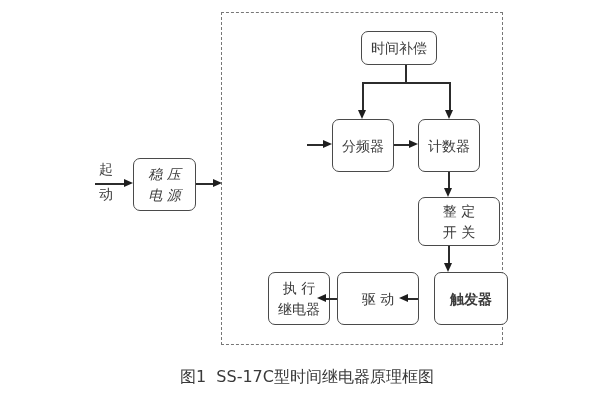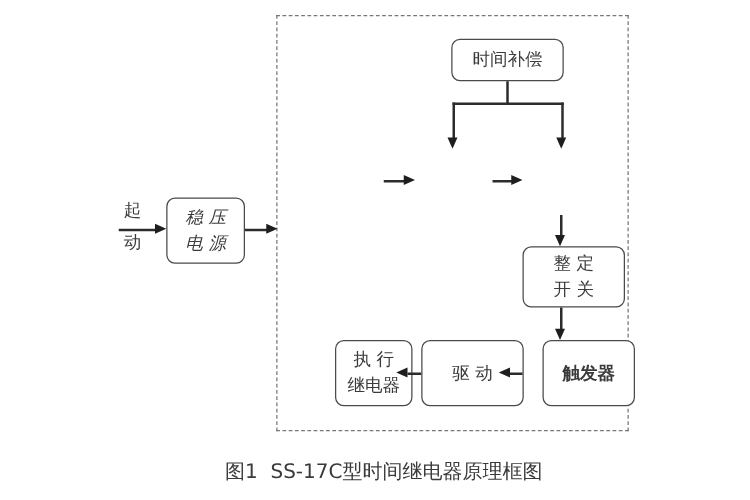--- a/index.html
+++ b/index.html
@@ -11,21 +11,21 @@
     position:absolute;left:221px;top:12px;width:282px;height:333px;
     border:1px dashed #777777;box-sizing:border-box;background:transparent;
   }
   .block{
     position:absolute;box-sizing:border-box;background:#ffffff;
     border:1.5px solid #4a4a4a;border-radius:7px;
     display:flex;flex-direction:column;align-items:center;justify-content:center;
     gap:7px;font-size:14px;line-height:1;color:#3b3b3b;white-space:pre;
   }
   #blk-power   {left:133px;top:158px;width:63px;height:53px;font-style:italic;}
-  #blk-timecomp{left:361px;top:31px; width:90px;height:34px;text-align:center;}
+  #blk-timecomp{left:361px;top:31px; width:76px;height:34px;text-align:center;}
   #blk-crystal {left:245px;top:119px;width:62px;height:53px;}
   #blk-divider {left:332px;top:119px;width:62px;height:53px;}
   #blk-counter {left:418px;top:119px;width:62px;height:53px;}
   #blk-setting {left:418px;top:197px;width:82px;height:49px;}
   #blk-trigger {left:434px;top:272px;width:74px;height:53px;font-weight:bold;}
   #blk-drive   {left:337px;top:272px;width:82px;height:53px;}
   #blk-relay   {left:255px;top:272px;width:62px;height:53px;margin-left:13px;}
 
   .start-label{
     position:absolute;left:95px;top:162px;width:22px;
@@ -60,21 +60,27 @@
   <div class="block" id="blk-power">
     <span>稳 压</span>
     <span>电 源</span>
   </div>
 
   <div class="block" id="blk-timecomp">
     <span>时间补偿</span>
   </div>
 
 
+  <div class="block" id="blk-divider">
+    <span>分频器</span>
+  </div>
 
+  <div class="block" id="blk-counter">
+    <span>计数器</span>
+  </div>
 
   <div class="block" id="blk-setting">
     <span>整 定</span>
     <span>开 关</span>
   </div>
 
   <div class="block" id="blk-trigger">
     <span>触发器</span>
   </div>
 

